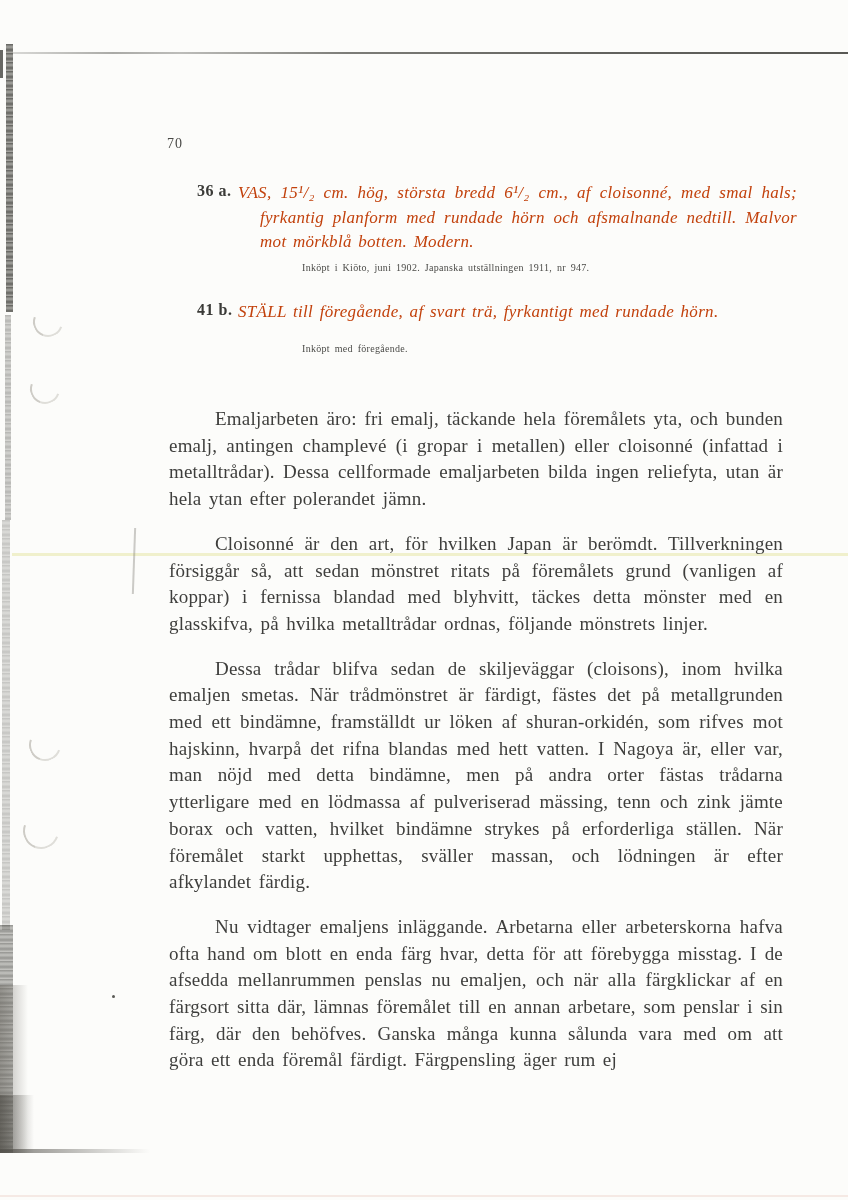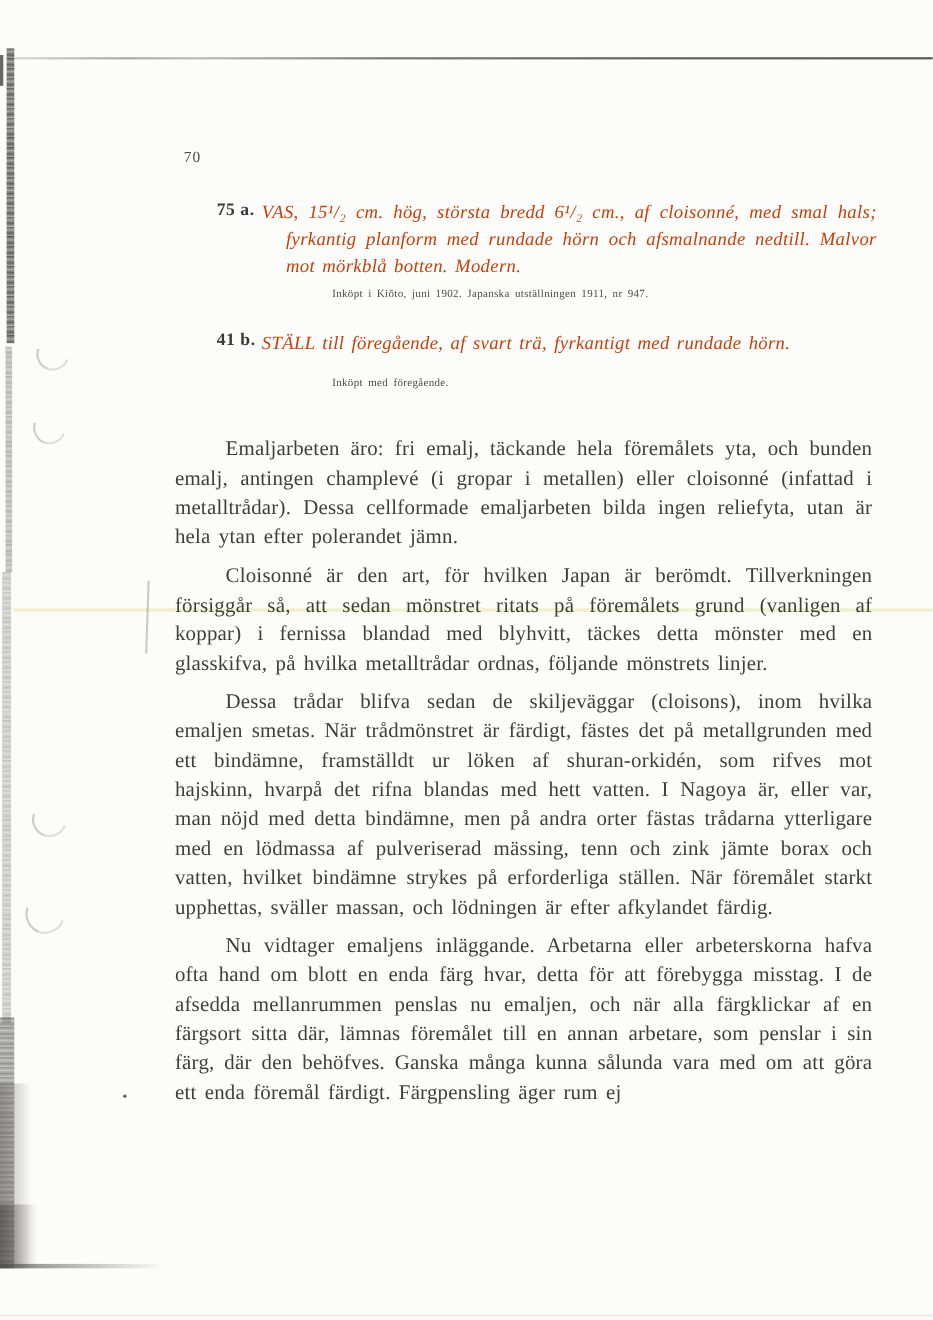--- a/index.html
+++ b/index.html
@@ -104,21 +104,21 @@
     position: absolute; left: 302px;
     font-size: 10px; color: #4b4b48; letter-spacing: 0.3px; word-spacing: 2px;
   }
   .prov-41a { top: 262px; }
   .prov-41b { top: 343px; }
 
   .body-text {
     position: absolute; left: 151px; top: 388px; width: 650px;
   }
   .body-text p {
-    margin: 8px; font-size: 19px; line-height: 26.7px;
+    margin: 18px; font-size: 19px; line-height: 26.7px;
     text-align: justify; text-indent: 46px;
     word-spacing: 2.5px; letter-spacing: 0.2px;
     color: #3e3e3c;
   }
 </style>
 </head>
 <body>
 
 <div class="artifacts">
   <div class="top-rule"></div>
@@ -136,21 +136,21 @@
   <div class="emboss-ring ring4"></div>
   <div class="yellow-streak"></div>
   <div class="pink-streak"></div>
   <div class="scratch"></div>
   <div class="ink-dot"></div>
 </div>
 
 <div class="page-number">70</div>
 
 <div class="entry entry-41a">
-  <div class="entry-label">75 a.</div>
+  <div class="entry-label">36 a.</div>
   <div class="entry-desc">VAS, 15¹/₂ cm. hög, största bredd 6¹/₂ cm., af cloisonné, med smal hals; fyrkantig planform med rundade hörn och afsmalnande nedtill. Malvor mot mörkblå botten. Modern.</div>
 </div>
 <div class="provenance prov-41a">Inköpt i Kiōto, juni 1902. Japanska utställningen 1911, nr 947.</div>
 
 <div class="entry entry-41b">
   <div class="entry-label">41 b.</div>
   <div class="entry-desc">STÄLL till föregående, af svart trä, fyrkantigt med rundade hörn.</div>
 </div>
 <div class="provenance prov-41b">Inköpt med föregående.</div>
 

